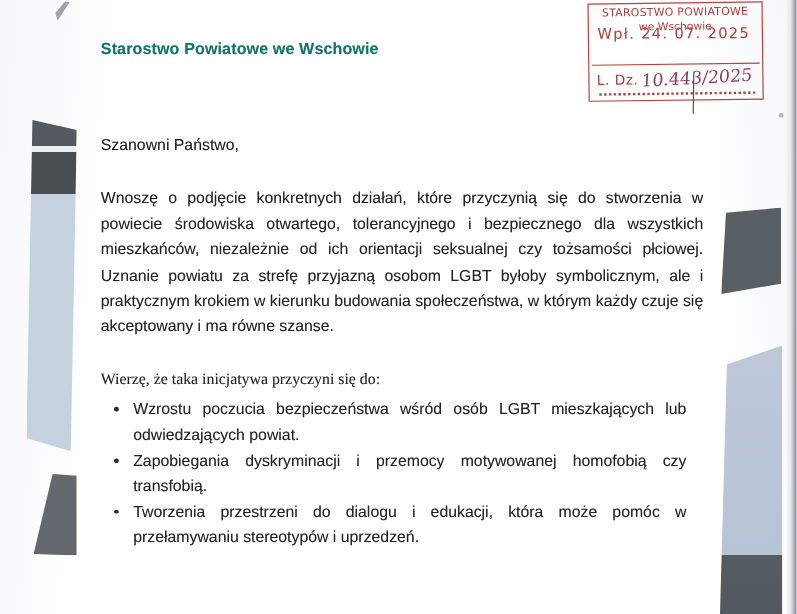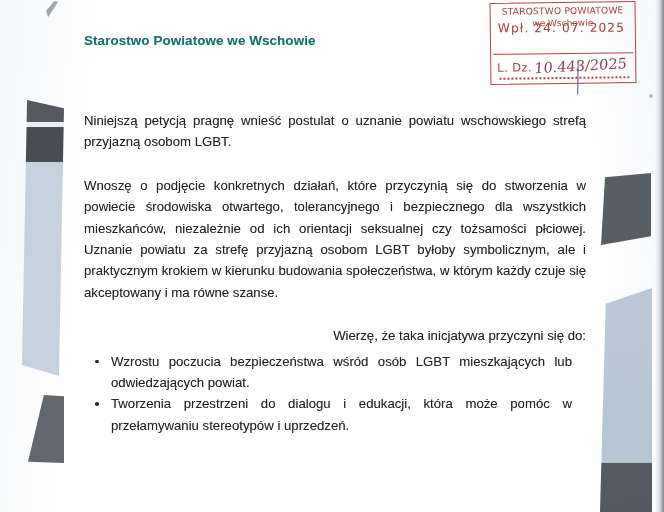--- a/index.html
+++ b/index.html
@@ -216,21 +216,22 @@
     margin: 0 0 23px 0;
     text-align: left;
   }
   p.para {
     margin: 0 0 22px 0;
     text-align: justify;
     text-justify: inter-word;
   }
   p.para-lead-in {
     margin: 0 0 4px 0;
-    text-align: right;
+    text-align: left;
+    font-family: Liberation Serif, serif;
   }
   ul.benefit-list {
     list-style: none;
     margin: 0;
     padding: 0;
   }
   ul.benefit-list li {
     position: relative;
     padding-left: 27px;
     margin: 0 14px 0 0;
@@ -277,22 +278,23 @@
     <div class="stamp-title">STAROSTWO POWIATOWE</div>
     <div class="stamp-sub">we Wschowie</div>
     <div class="stamp-date"><span>Wpł.</span> <span>24. 07. 2025</span></div>
     <div class="stamp-rule"></div>
     <div class="stamp-ldz"><span class="stamp-ldz-label">L. Dz.</span><span class="stamp-ldz-value">10.443/2025</span></div>
     <div class="stamp-dots"></div>
     <div class="stamp-penstroke"></div>
   </div>
 
   <div class="body-area">
-    <p class="para">Niniejszą petycją pragnę wnieść postulat o uznanie powiatu wschowskiego strefą przyjazną osobom LGBT.</p>
+    <p class="salutation">Szanowni Państwo,</p>
     <p class="para">Wnoszę o podjęcie konkretnych działań, które przyczynią się do stworzenia w powiecie środowiska otwartego, tolerancyjnego i bezpiecznego dla wszystkich mieszkańców, niezależnie od ich orientacji seksualnej czy tożsamości płciowej. Uznanie powiatu za strefę przyjazną osobom LGBT byłoby symbolicznym, ale i praktycznym krokiem w kierunku budowania społeczeństwa, w którym każdy czuje się akceptowany i ma równe szanse.</p>
     <p class="para-lead-in">Wierzę, że taka inicjatywa przyczyni się do:</p>
     <ul class="benefit-list">
       <li>Wzrostu poczucia bezpieczeństwa wśród osób LGBT mieszkających lub odwiedzających powiat.</li>
+      <li>Zapobiegania dyskryminacji i przemocy motywowanej homofobią czy transfobią.</li>
       <li>Tworzenia przestrzeni do dialogu i edukacji, która może pomóc w przełamywaniu stereotypów i uprzedzeń.</li>
     </ul>
   </div>
 
 </div>
 
 </body></html>

